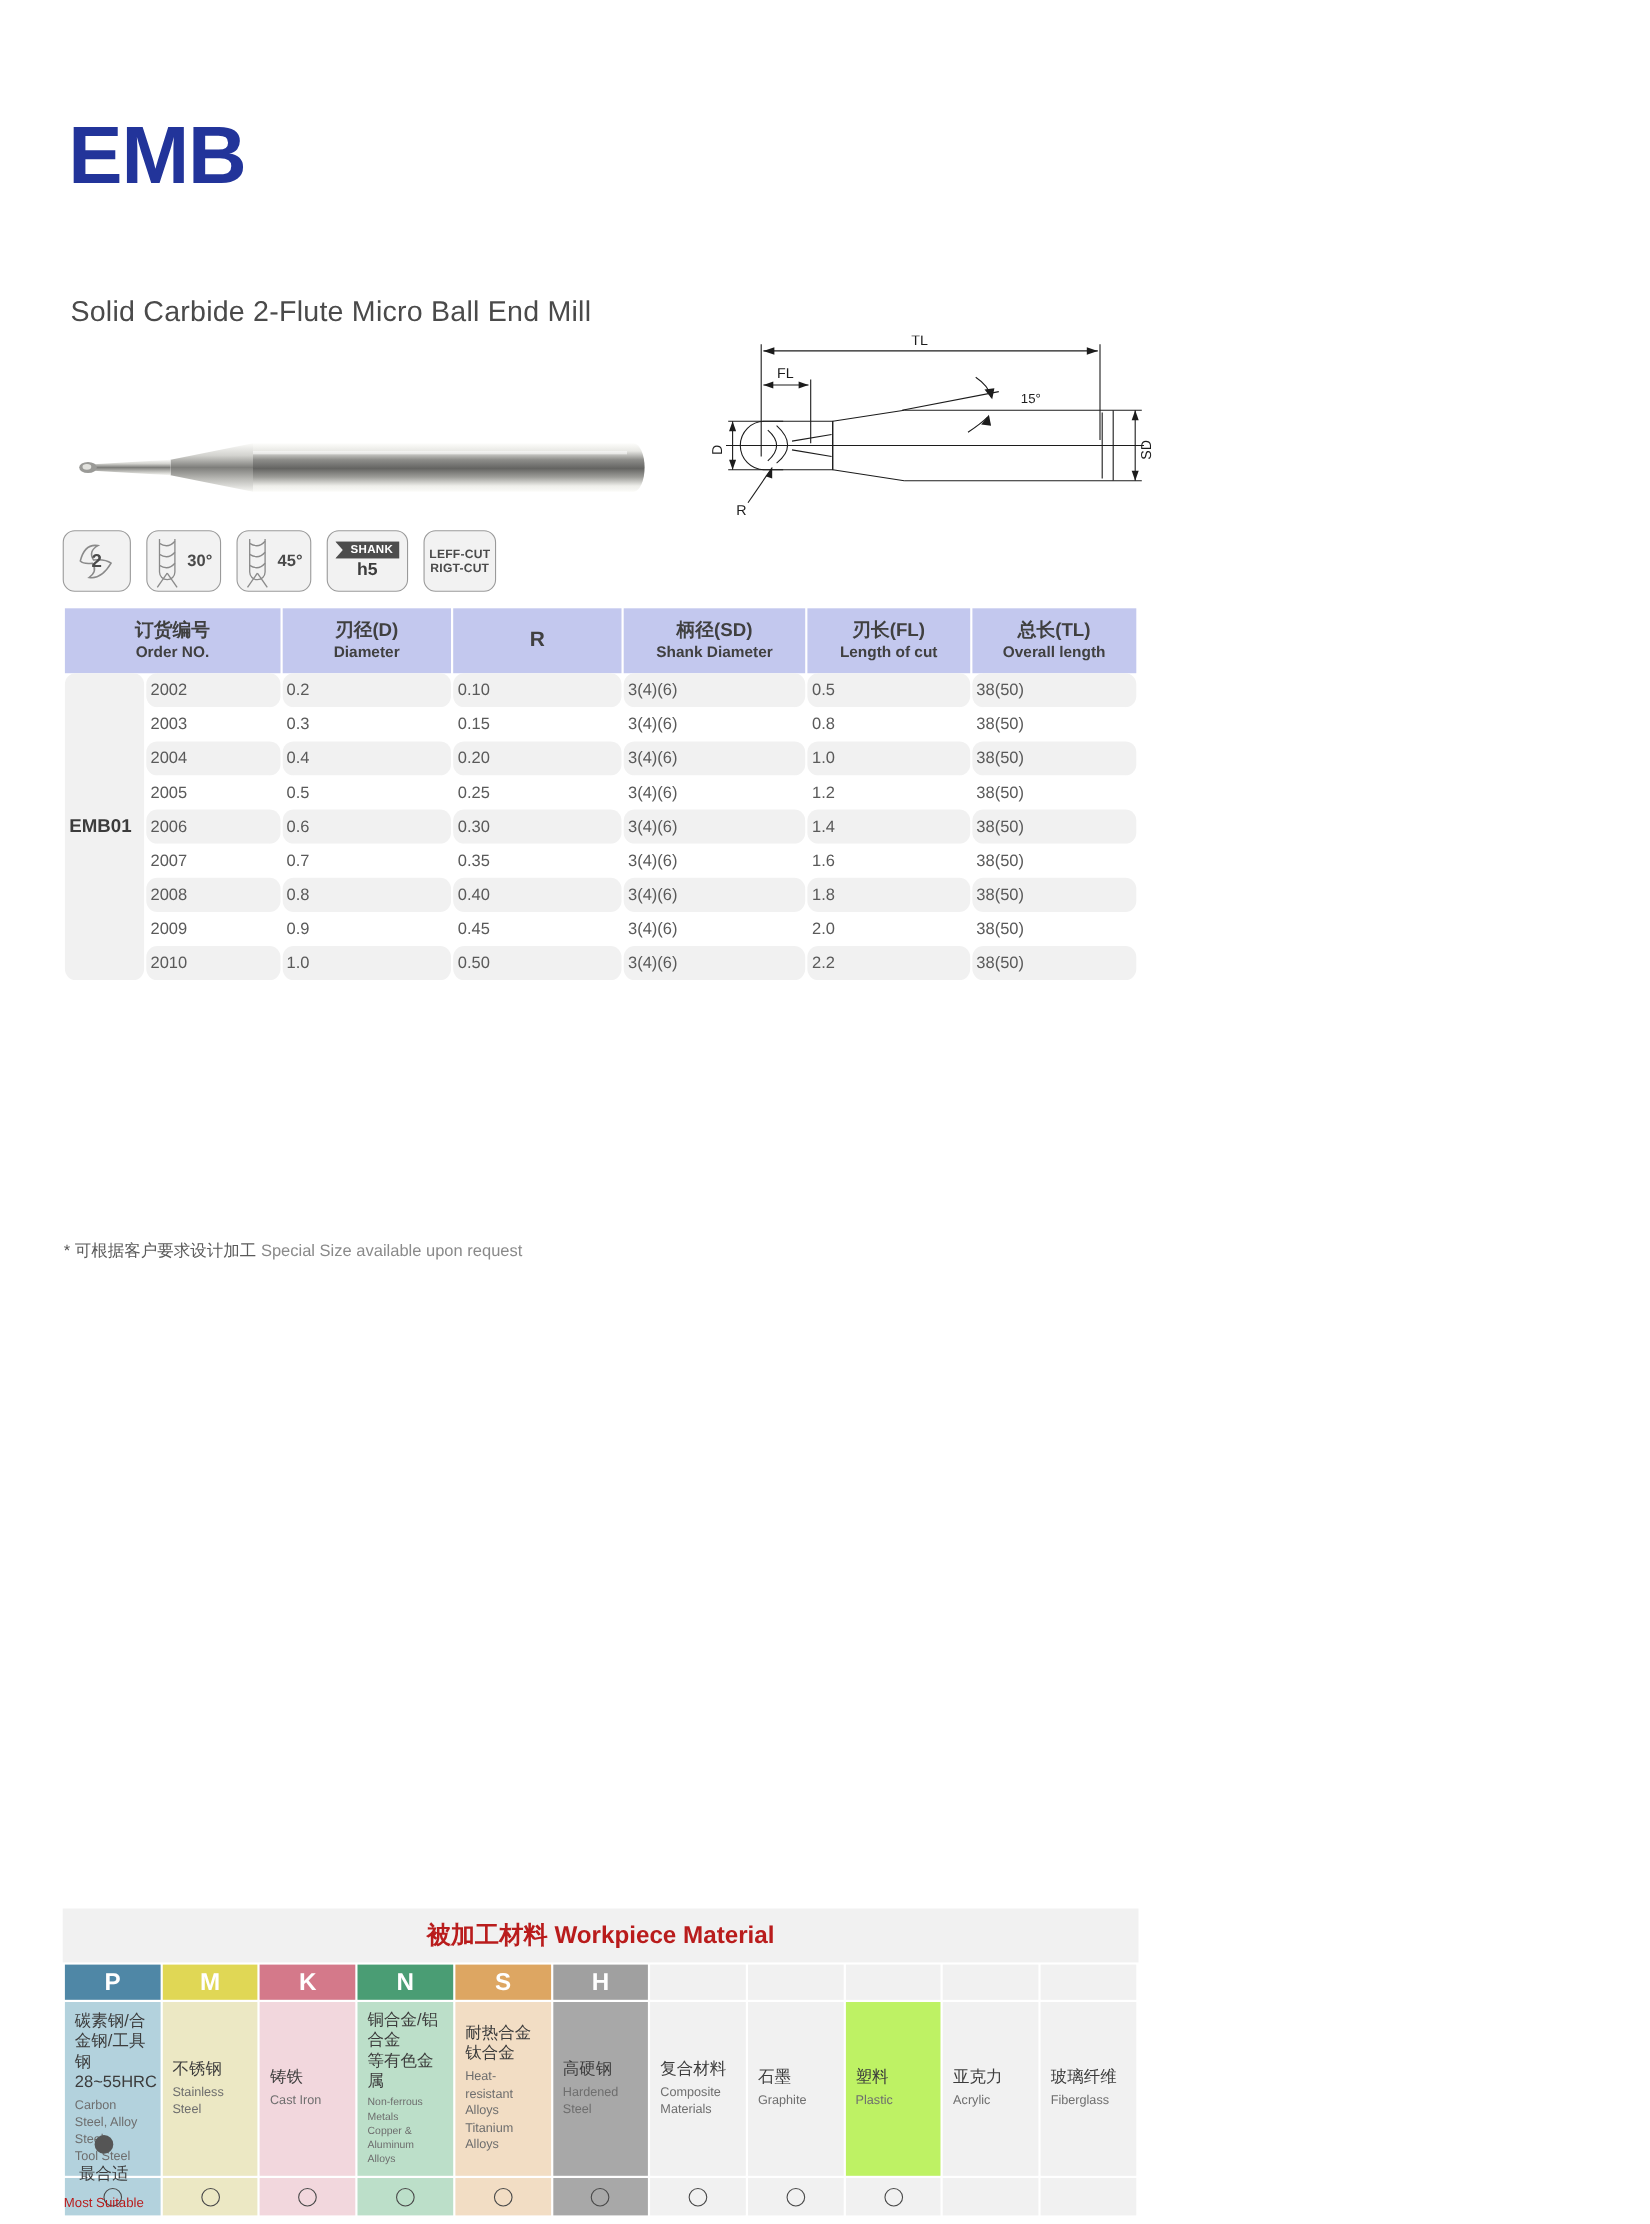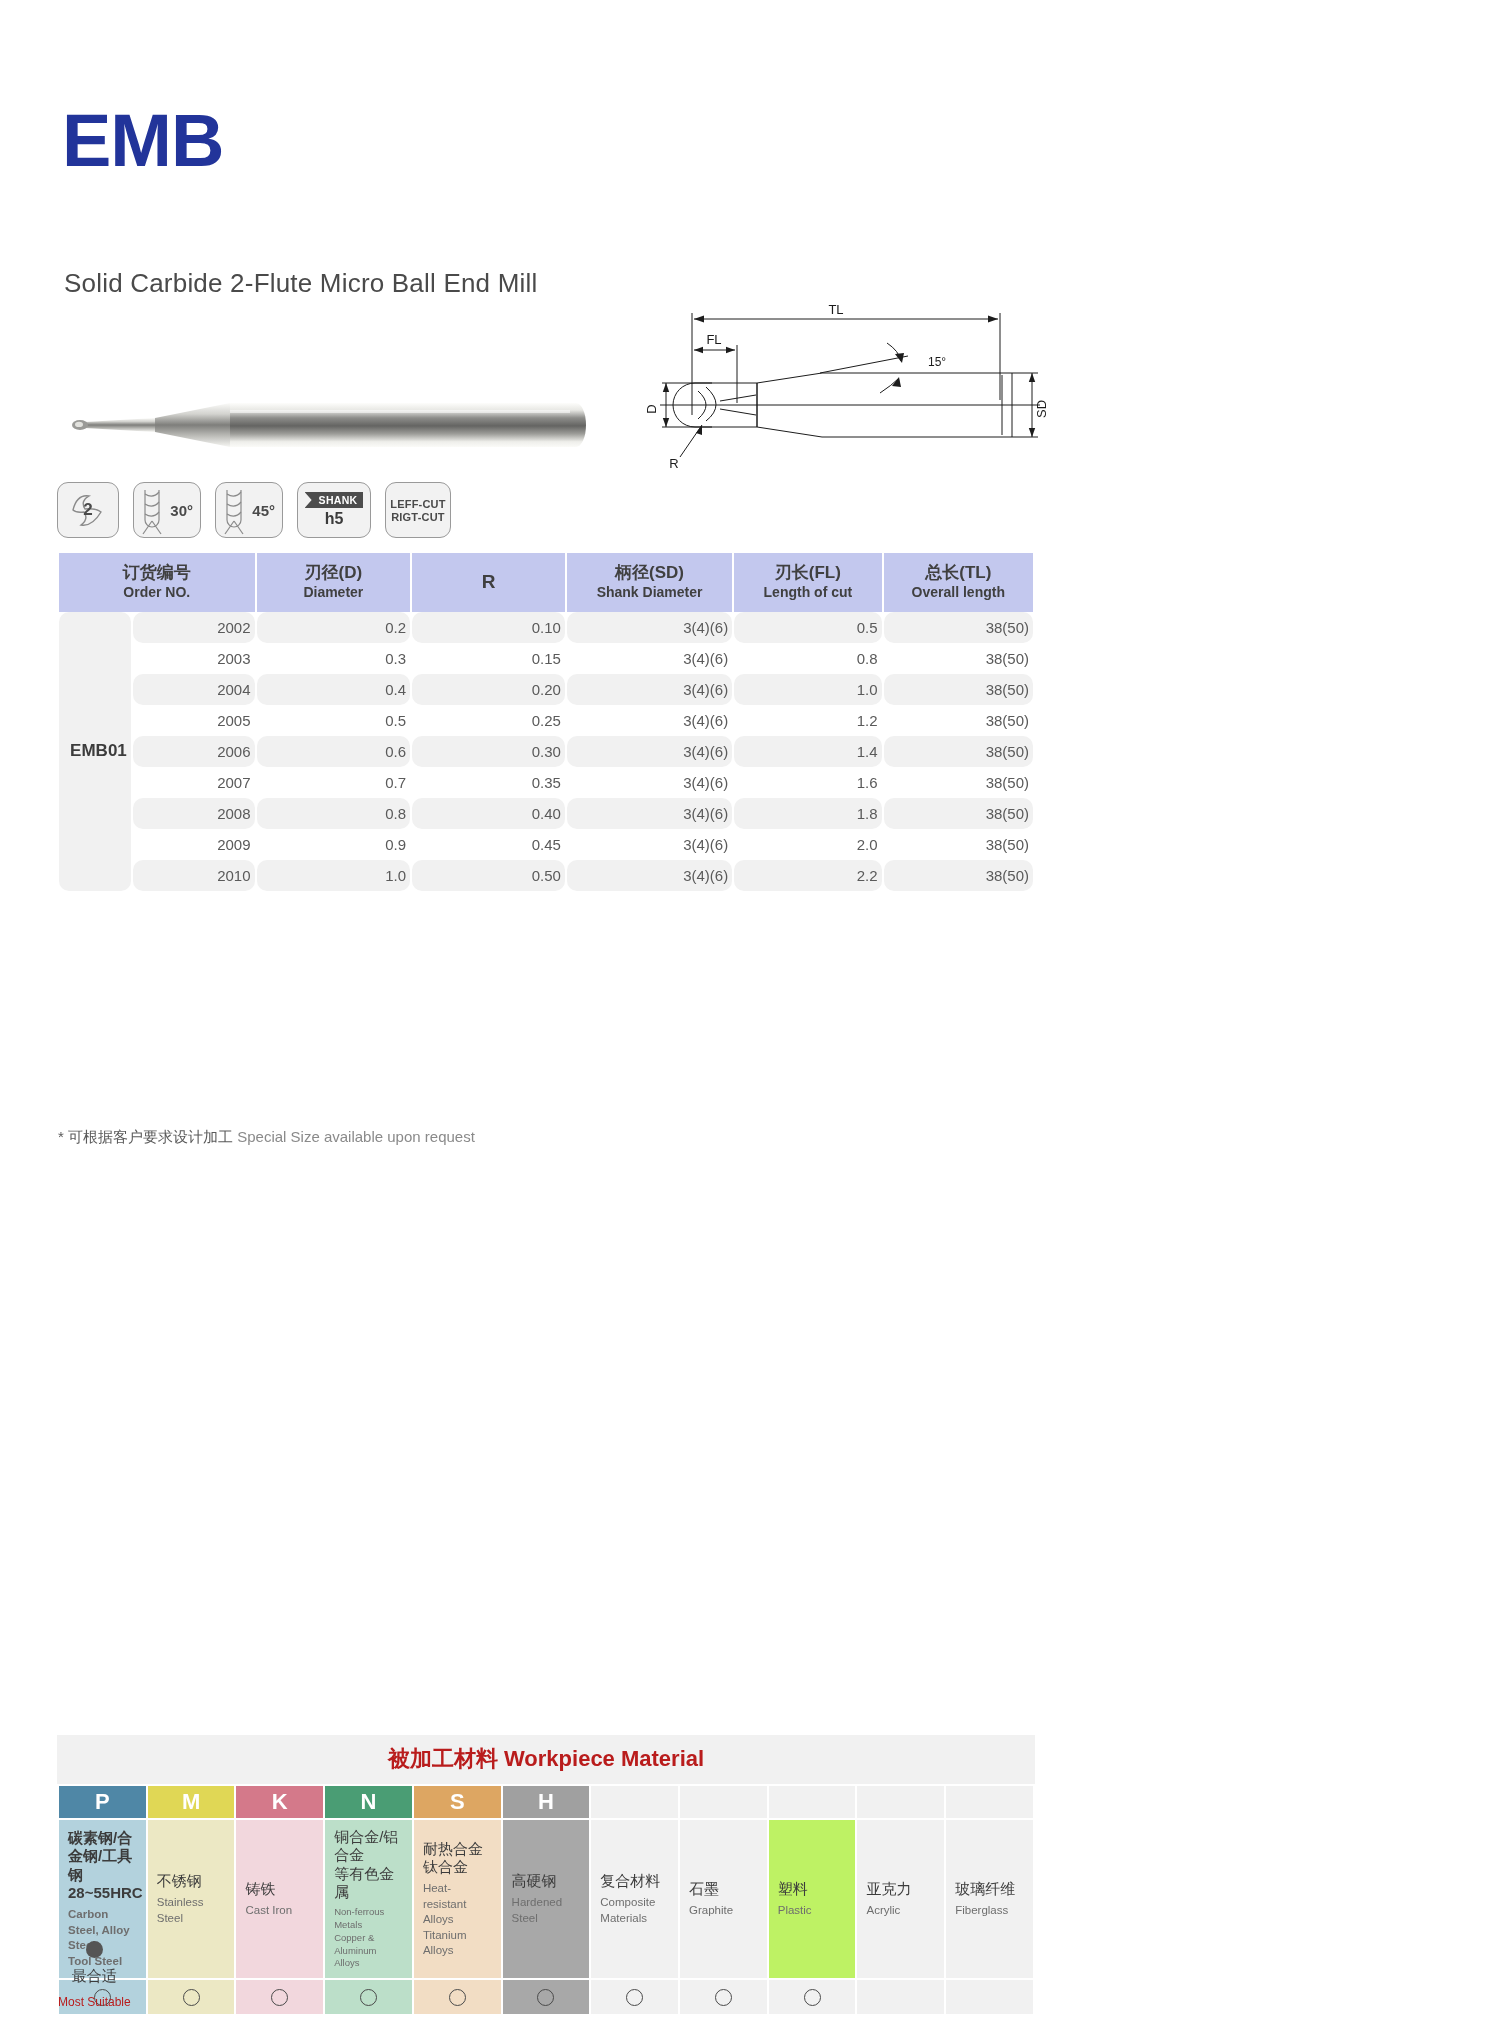--- a/index.html
+++ b/index.html
@@ -68,21 +68,21 @@
   }
   .spec-table thead th {
     background: #c3c8ee; color: #404040; font-weight: bold;
     padding: 9px 4px 10px; text-align: center; line-height: 1.28;
     border: none;
   }
   .spec-table thead th .cn { font-size: 17px; display: block; }
   .spec-table thead th .en { font-size: 14px; display: block; }
   .spec-table thead th.single { font-size: 19px; }
   .spec-table tbody td {
-    text-align: right; padding: 7px 4px; color: #5a5a5a; font-size: 15px; border-radius: 10px;
+    text-align: left; padding: 7px 4px; color: #5a5a5a; font-size: 15px; border-radius: 10px;
   }
   .spec-table tbody tr.odd td { background: #f1f1f1; }
   .spec-table tbody tr.even td { background: #ffffff; }
   .spec-table td.series {
     background: #f1f1f1; font-weight: bold; color: #3c3c3c; font-size: 17px;
     vertical-align: middle;
   }
   .footnote {
     position: absolute; left: 58px; top: 1128px; font-size: 15px; color: #5a5a5a;
   }
@@ -409,21 +409,21 @@
             <td class="mat-code" style="background: rgb(74, 157, 116);">N</td>
             <td class="mat-code" style="background: rgb(221, 166, 98);">S</td>
             <td class="mat-code" style="background: rgb(160, 160, 160);">H</td>
             <td class="mat-code" style="background: rgb(241, 241, 241);"></td>
             <td class="mat-code" style="background: rgb(241, 241, 241);"></td>
             <td class="mat-code" style="background: rgb(241, 241, 241);"></td>
             <td class="mat-code" style="background: rgb(241, 241, 241);"></td>
             <td class="mat-code" style="background: rgb(241, 241, 241);"></td>
           </tr>
         <tr id="mat-body-row">
-            <td class="mat-body" style="background: rgb(179, 210, 221); font-weight: bold;">
+            <td class="mat-body" style="background: rgb(179, 210, 221);">
               <div class="mat-cn">碳素钢/合金钢/工具钢<br>28~55HRC</div>
               <div class="mat-en">Carbon Steel, Alloy Steel<br>Tool Steel</div>
             </td>
             <td class="mat-body" style="background: rgb(236, 232, 196);">
               <div class="mat-cn">不锈钢</div>
               <div class="mat-en">Stainless Steel</div>
             </td>
             <td class="mat-body" style="background: rgb(242, 215, 221);">
               <div class="mat-cn">铸铁</div>
               <div class="mat-en">Cast Iron</div>

